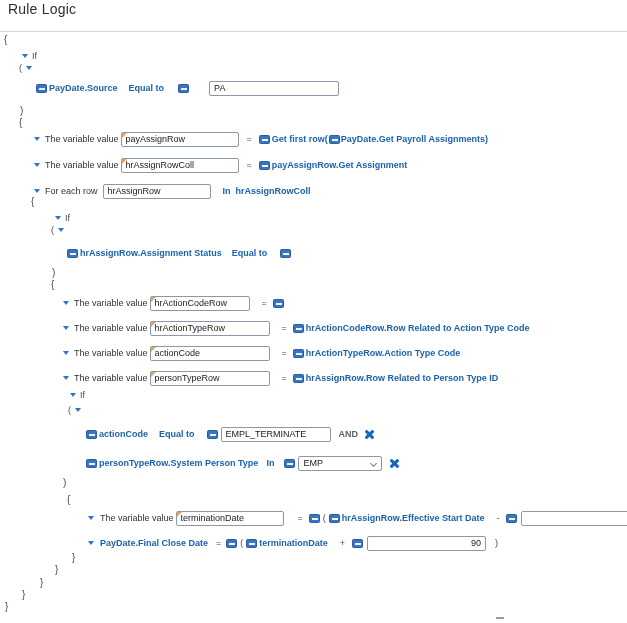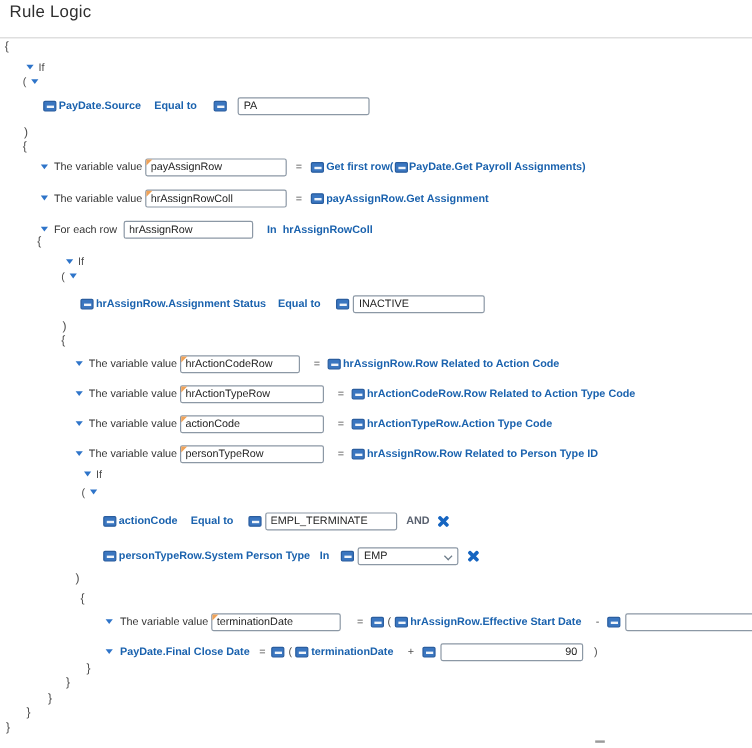--- a/index.html
+++ b/index.html
@@ -47,21 +47,21 @@
   <div class="row" style="left:19px;top:60px">
     <span class="gray">(</span>
     <span class="tri" style="margin-left:4px"></span>
   </div>
 
   <div class="row" style="left:36px;top:80px">
     <span class="ticon"></span>
     <span class="blue" style="margin-left:2px">PayDate.Source</span>
     <span class="blue" style="margin-left:11px">Equal to</span>
     <span class="ticon" style="margin-left:14px"></span>
-    <span class="boxwrap" style="margin-left:9px;width:110px">
+    <span class="boxwrap" style="margin-left:20px;width:130px">
       <input type="text" class="ibox" value="PA" style="">
     </span>
   </div>
 
   <div class="brace" style="left:20px;top:105px">)</div>
   <div class="brace" style="left:19px;top:117px">{</div>
 
   <div class="row" style="left:34px;top:131px">
     <span class="tri"></span>
     <span class="dark" style="margin-left:5px">The variable value</span>
@@ -106,37 +106,33 @@
   <div class="row" style="left:51px;top:222px">
     <span class="gray">(</span>
     <span class="tri" style="margin-left:4px"></span>
   </div>
 
   <div class="row" style="left:67px;top:245px">
     <span class="ticon"></span>
     <span class="blue" style="margin-left:2px">hrAssignRow.Assignment Status</span>
     <span class="blue" style="margin-left:10px">Equal to</span>
     <span class="ticon" style="margin-left:13px"></span>
-    <span class="boxwrap" style="margin-left:3px;width:110px">
-      <input type="text" class="ibox" value="INACTIVE" style="">
-    </span>
   </div>
 
   <div class="brace" style="left:52px;top:267px">)</div>
   <div class="brace" style="left:51px;top:279px">{</div>
 
   <div class="row" style="left:63px;top:295px">
     <span class="tri"></span>
     <span class="dark" style="margin-left:5px">The variable value</span>
     <span class="boxwrap orange" style="margin-left:2px;width:100px">
       <input type="text" class="ibox" value="hrActionCodeRow" style="">
     </span>
     <span class="gray" style="margin-left:12px">=</span>
     <span class="ticon" style="margin-left:6px"></span>
-    <span class="blue" style="margin-left:2px">hrAssignRow.Row Related to Action Code</span>
   </div>
 
   <div class="row" style="left:63px;top:320px">
     <span class="tri"></span>
     <span class="dark" style="margin-left:5px">The variable value</span>
     <span class="boxwrap orange" style="margin-left:2px;width:120px">
       <input type="text" class="ibox" value="hrActionTypeRow" style="">
     </span>
     <span class="gray" style="margin-left:12px">=</span>
     <span class="ticon" style="margin-left:6px"></span>

